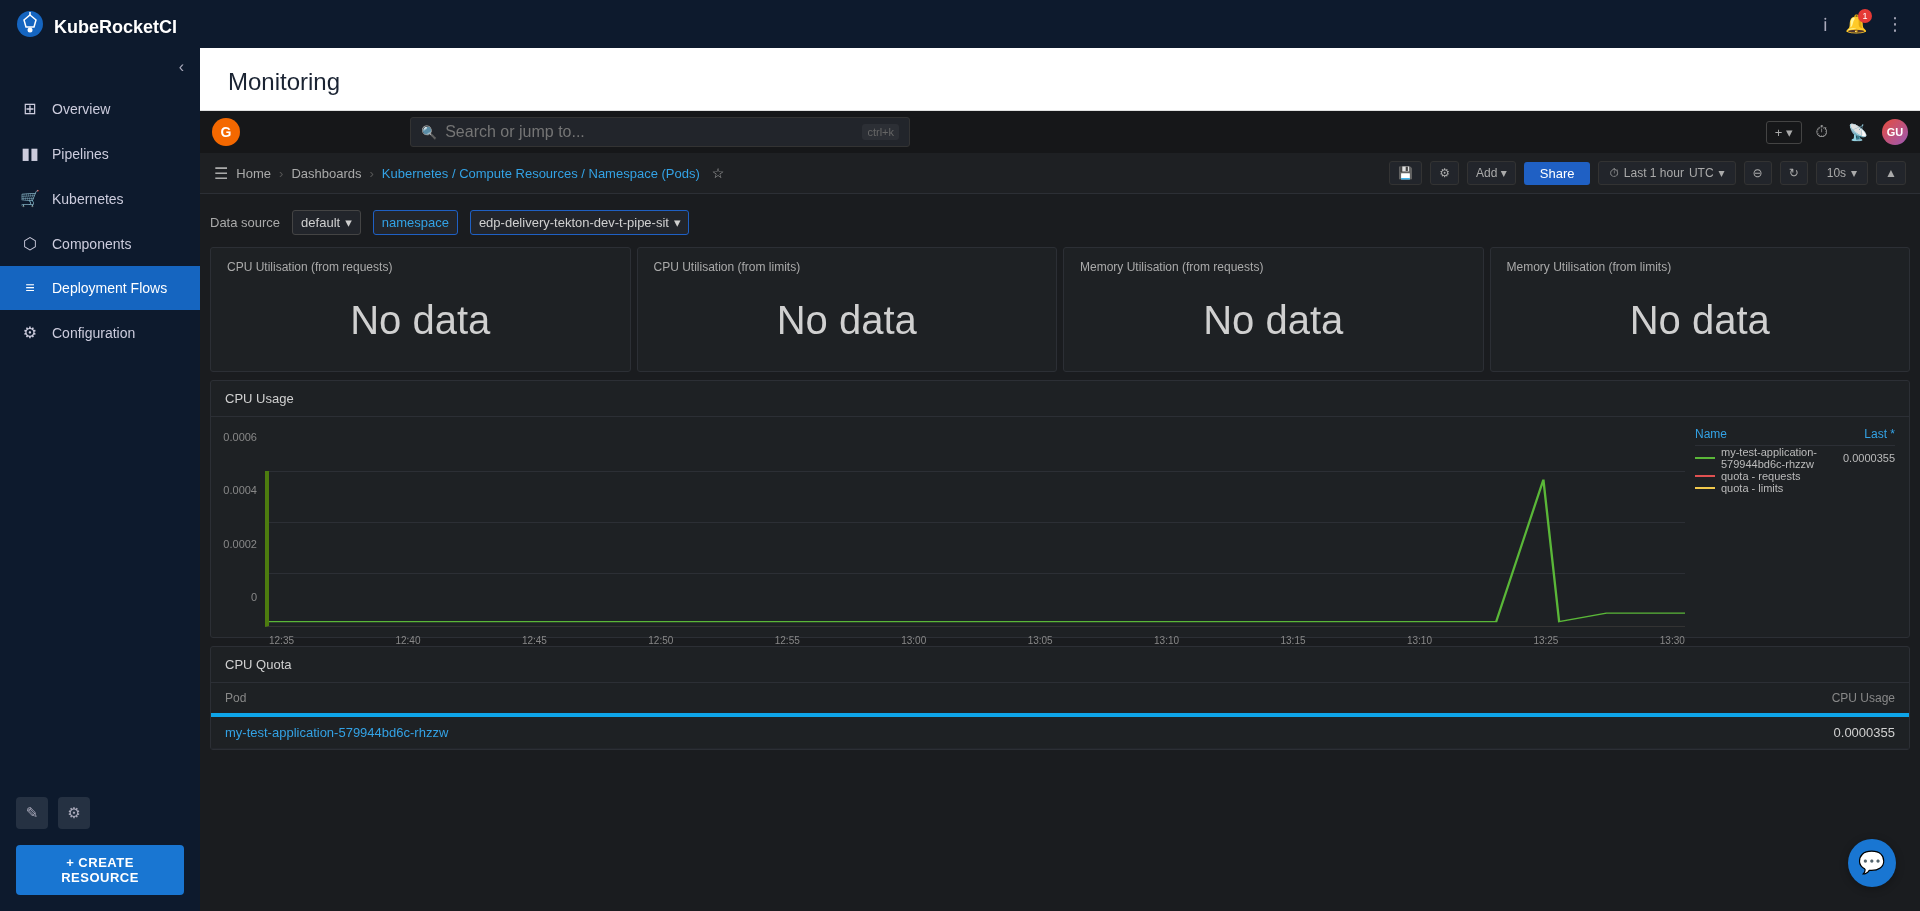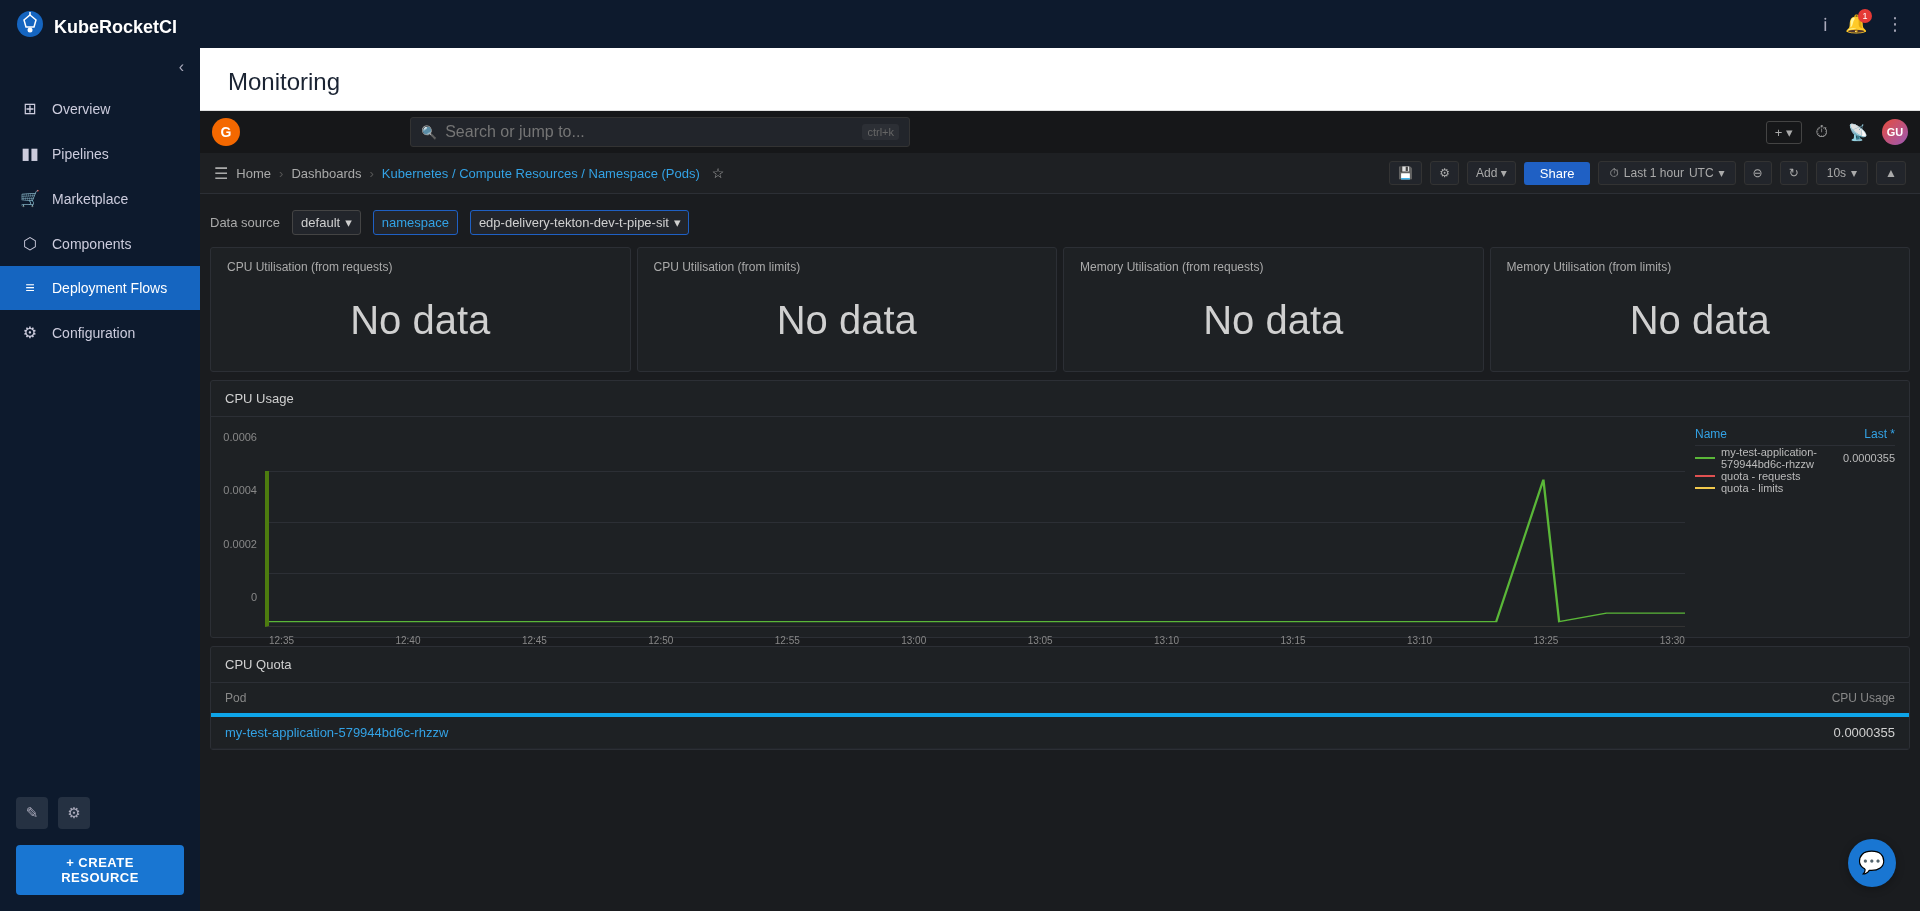--- a/index.html
+++ b/index.html
@@ -434,21 +434,21 @@
       <div class="sidebar-item">
         <span class="sidebar-item-icon">⊞</span>
         <span>Overview</span>
       </div>
       <div class="sidebar-item">
         <span class="sidebar-item-icon">▮▮</span>
         <span>Pipelines</span>
       </div>
       <div class="sidebar-item">
         <span class="sidebar-item-icon">🛒</span>
-        <span>Marketplace</span>
+        <span>Kubernetes</span>
       </div>
       <div class="sidebar-item">
         <span class="sidebar-item-icon">⬡</span>
         <span>Components</span>
       </div>
       <div class="sidebar-item active">
         <span class="sidebar-item-icon">≡</span>
         <span>Deployment Flows</span>
       </div>
       <div class="sidebar-item">

